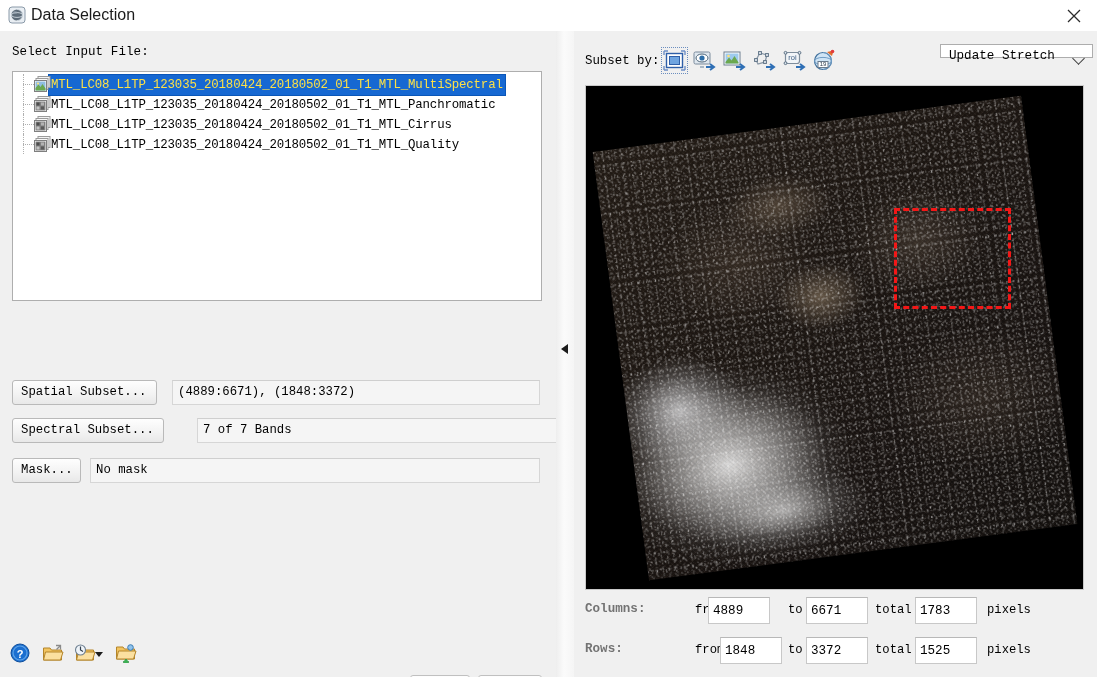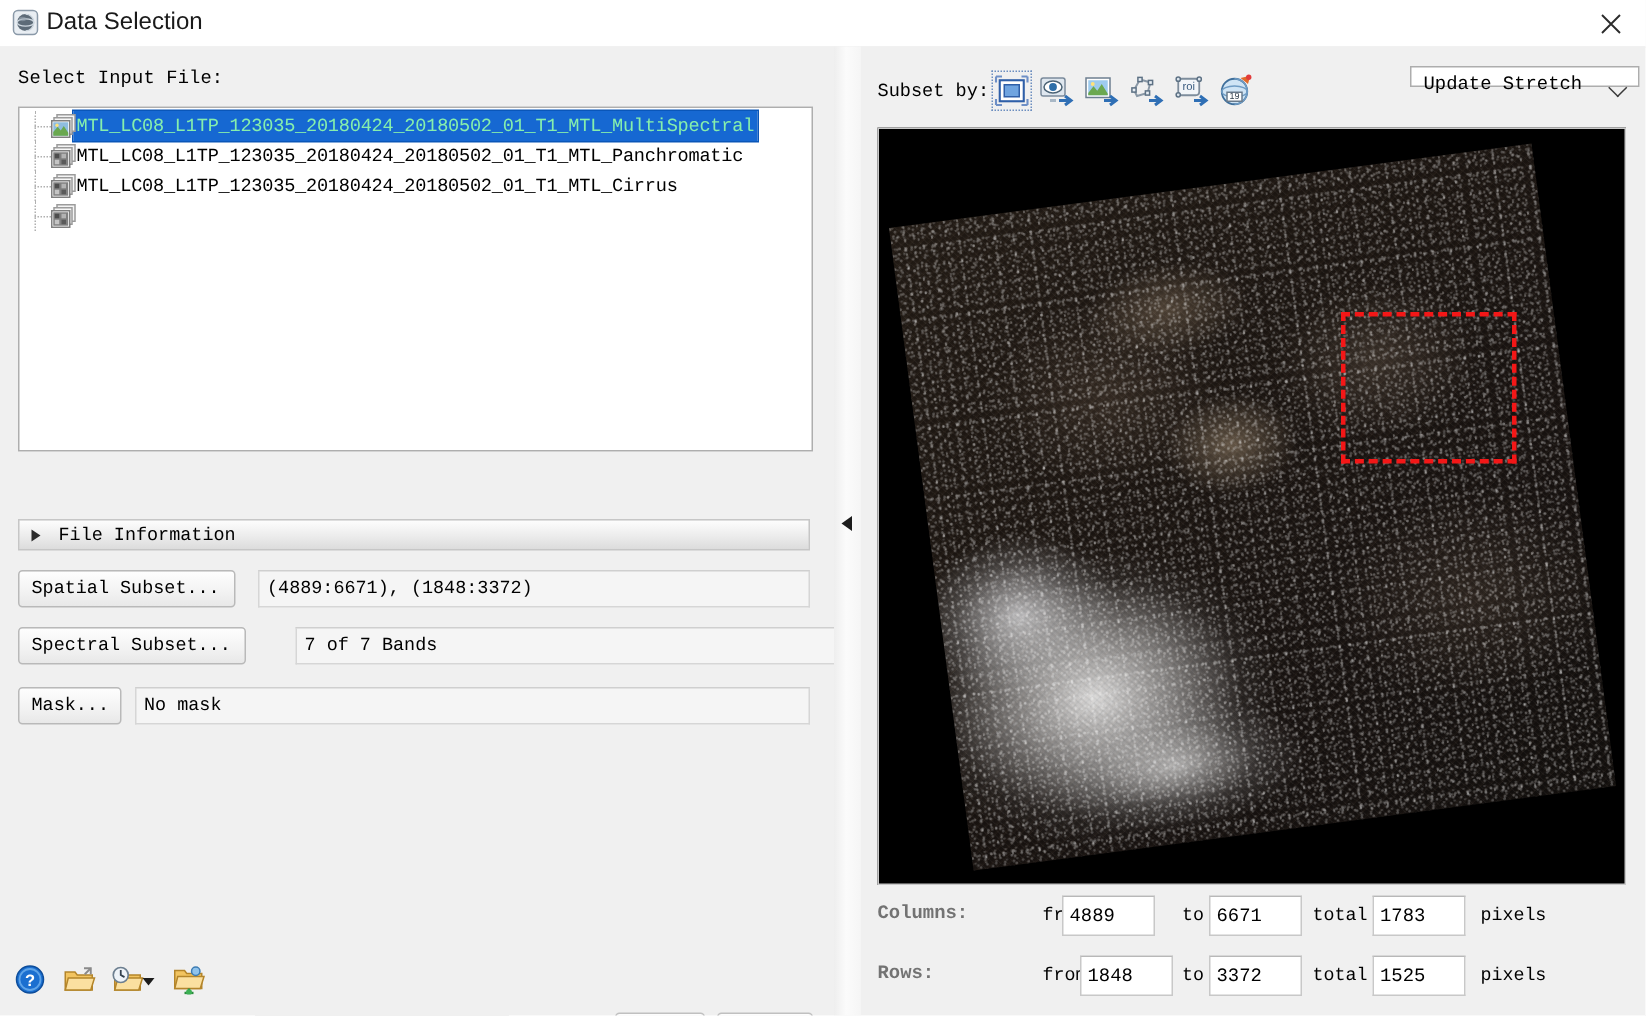--- a/index.html
+++ b/index.html
@@ -103,21 +103,21 @@
     display: inline-block;
     font-family: "Liberation Mono", monospace;
     font-size: 12.4px;
     line-height: 20px;
     color: #000;
     padding: 0 2px;
     letter-spacing: -0.15px;
   }
   .tree-row.selected .tree-label {
     background: #1668d2;
-    color: #86efac;
+    color: #fde047;
     outline: 1px solid #0a56b8;
   }
 
   
   #fileinfo-bar {
     position: absolute;
     left: 12px; top: 315px;
     width: 528px; height: 21px;
     background: linear-gradient(to bottom,#fdfdfd 0%,#ececec 55%,#dcdcdc 100%);
     border: 1px solid #c6c6c6;
@@ -448,28 +448,25 @@
             <rect x="4" y="0.5" width="12" height="11" fill="#f4f4f4" stroke="#9b9b9b"></rect>
             <rect x="2" y="2.5" width="12" height="11" fill="#f8f8f8" stroke="#9b9b9b"></rect>
             <rect x="0.5" y="4.5" width="12" height="11" fill="#ffffff" stroke="#7f7f7f"></rect>
             <rect x="1.5" y="5.5" width="10" height="9" fill="#808080"></rect>
             <rect x="2.5" y="6.5" width="3" height="3" fill="#4d4d4d"></rect>
             <rect x="7" y="6.5" width="3" height="3" fill="#b3b3b3"></rect>
             <rect x="2.5" y="10.5" width="3" height="3" fill="#c4c4c4"></rect>
             <rect x="7" y="10.5" width="3" height="3" fill="#5a5a5a"></rect>
           </svg>
         </span>
-      </div>
-
-    </div>
-
-    <div id="fileinfo-bar">
-      <span class="arrow"></span>
-      <span class="fi-label">File Information</span>
-    </div>
+        <span class="tree-label">MTL_LC08_L1TP_123035_20180424_20180502_01_T1_MTL_Quality</span>
+      </div>
+
+    </div>
+
 
     <div class="srow" style="top:349px; width:528px;padding-left:36px;">
       <div class="sbtn" style="width:145px;">Spatial Subset...</div>
       <div class="sval" style="left:160px; width:368px;">(4889:6671), (1848:3372)</div>
     </div>
 
     <div class="srow" style="top:387px; width:528px;">
       <div class="sbtn" style="width:152px;">Spectral Subset...</div>
       <div class="sval" style="left:160px; width:368px;margin-left:25px;">7 of 7 Bands</div>
     </div>

